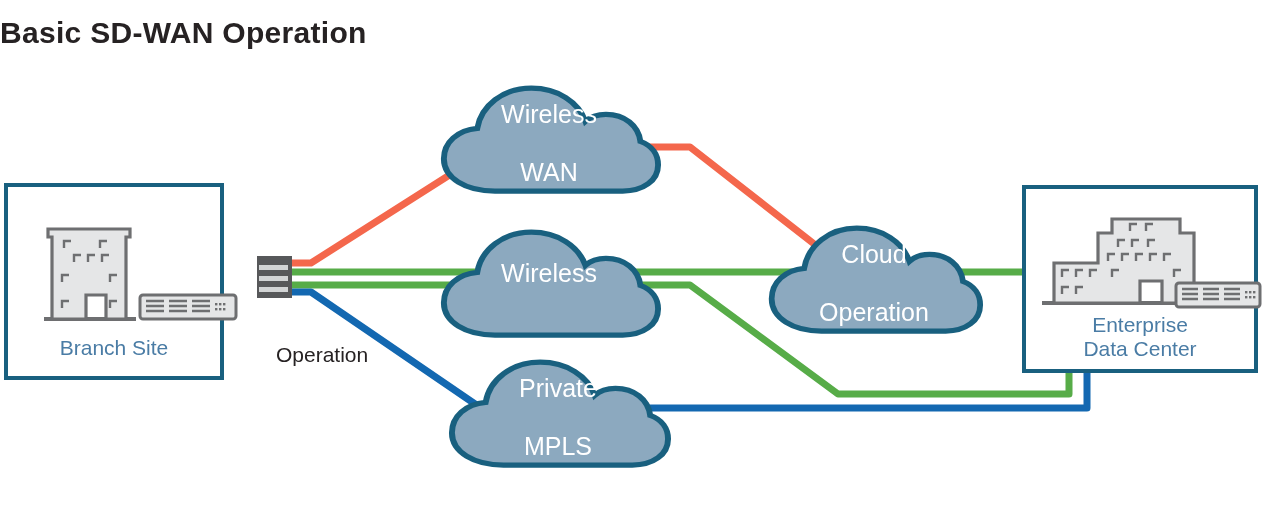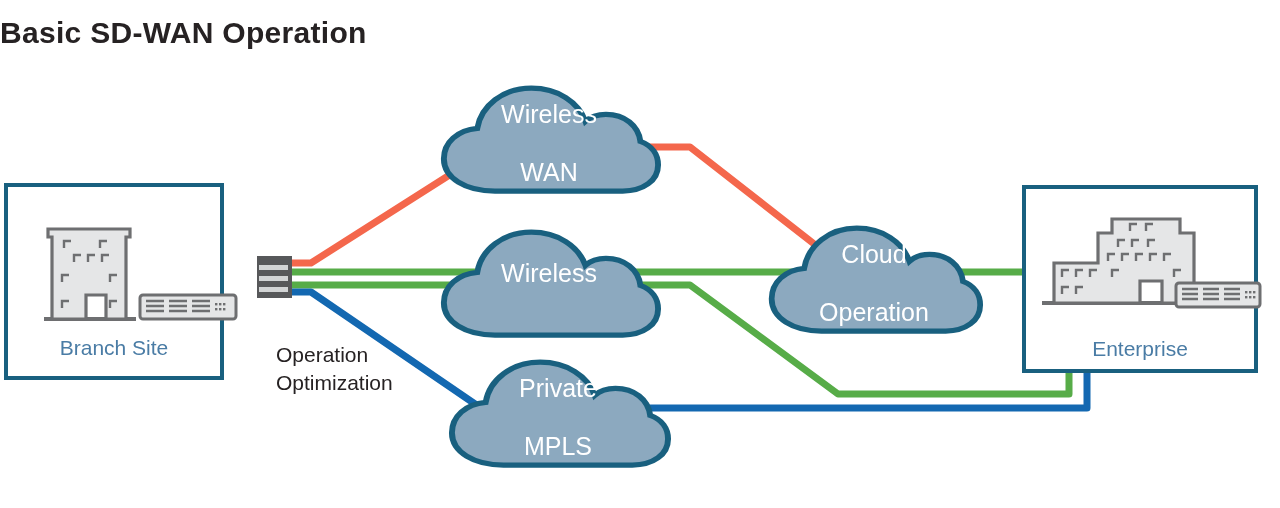--- a/index.html
+++ b/index.html
@@ -129,21 +129,21 @@
         <rect class="dev-dot" x="211" y="88" width="2.4" height="2.4"></rect>
         <rect class="dev-dot" x="215" y="88" width="2.4" height="2.4"></rect>
         <rect class="dev-dot" x="219" y="88" width="2.4" height="2.4"></rect>
         <rect class="dev-dot" x="211" y="93" width="2.4" height="2.4"></rect>
         <rect class="dev-dot" x="215" y="93" width="2.4" height="2.4"></rect>
         <rect class="dev-dot" x="219" y="93" width="2.4" height="2.4"></rect>
       </g>
     </svg>
     <div class="site-label" style="bottom:8px;">
       <span>Enterprise</span>
+      <span>Data Center</span>
     </div>
   </div>
 
   <div class="annotation">
     <span>Operation</span>
-    <span>Optimization</span>
   </div>
 
 </div>
 
 </body></html>

